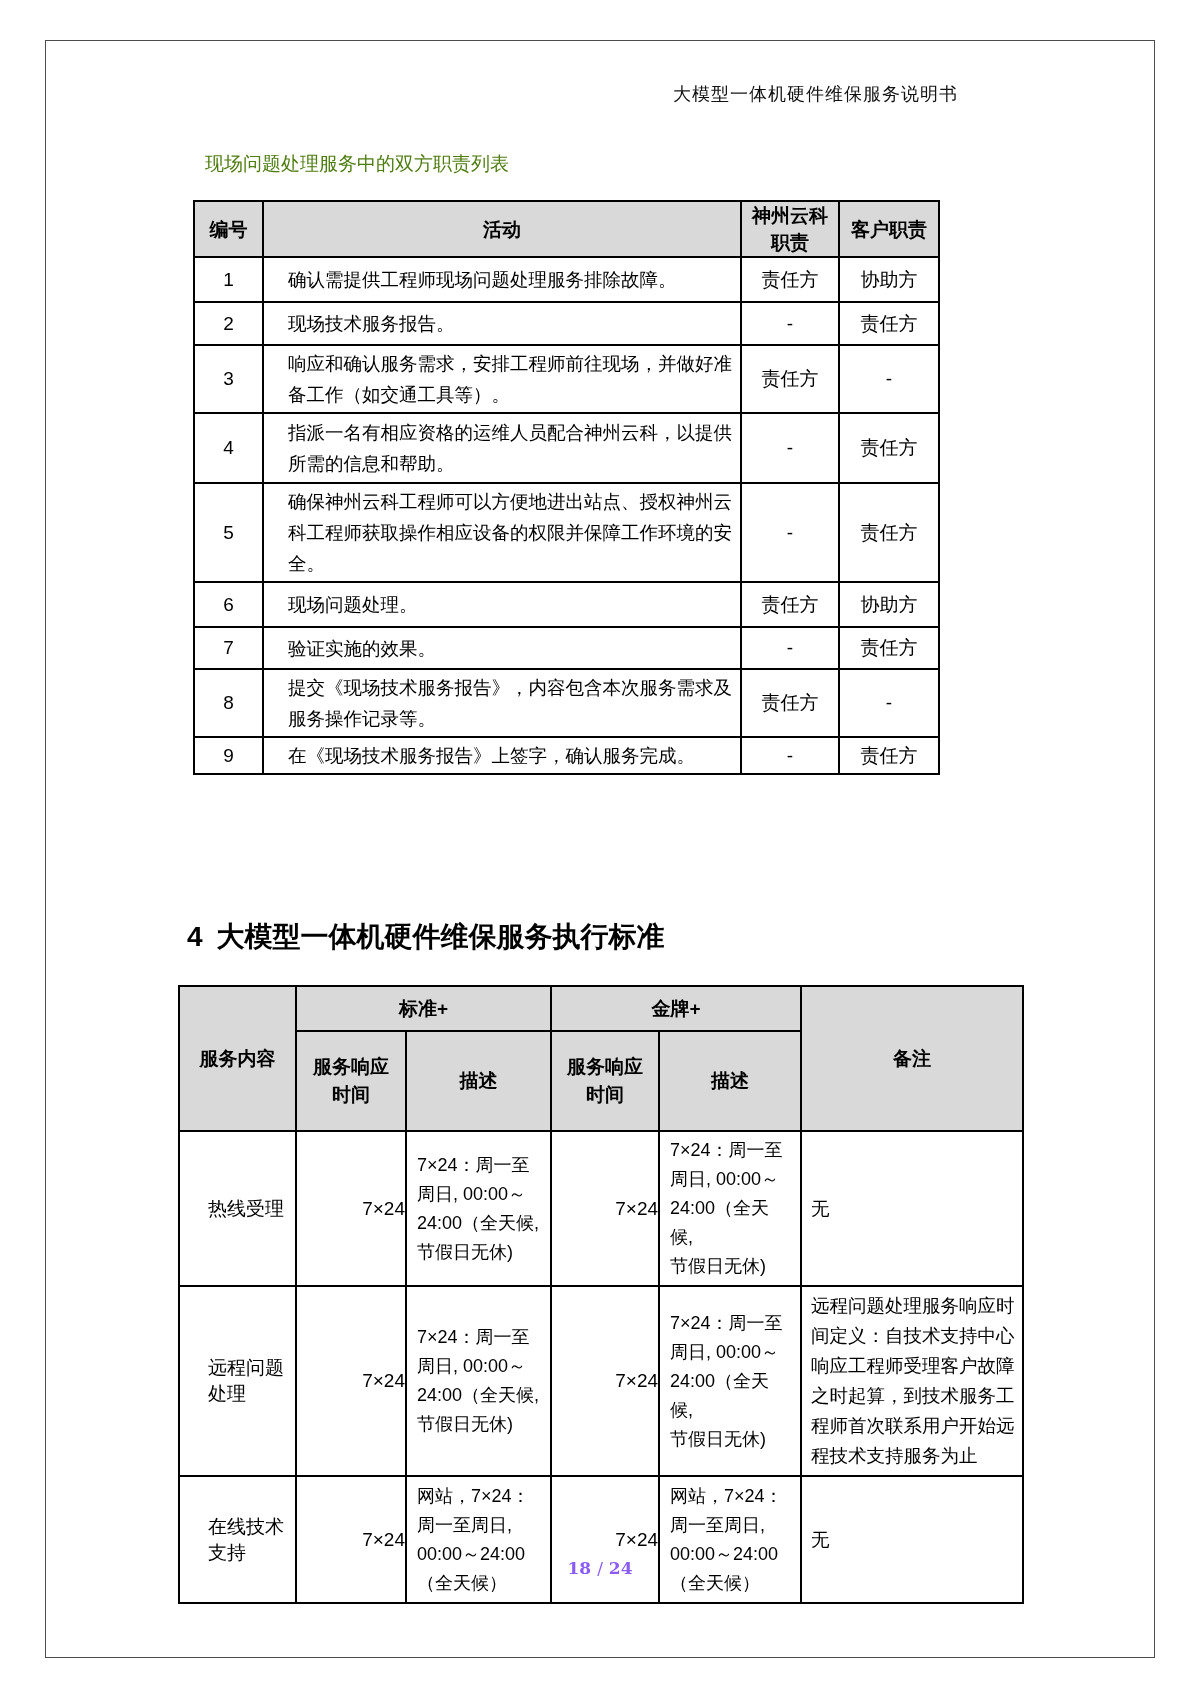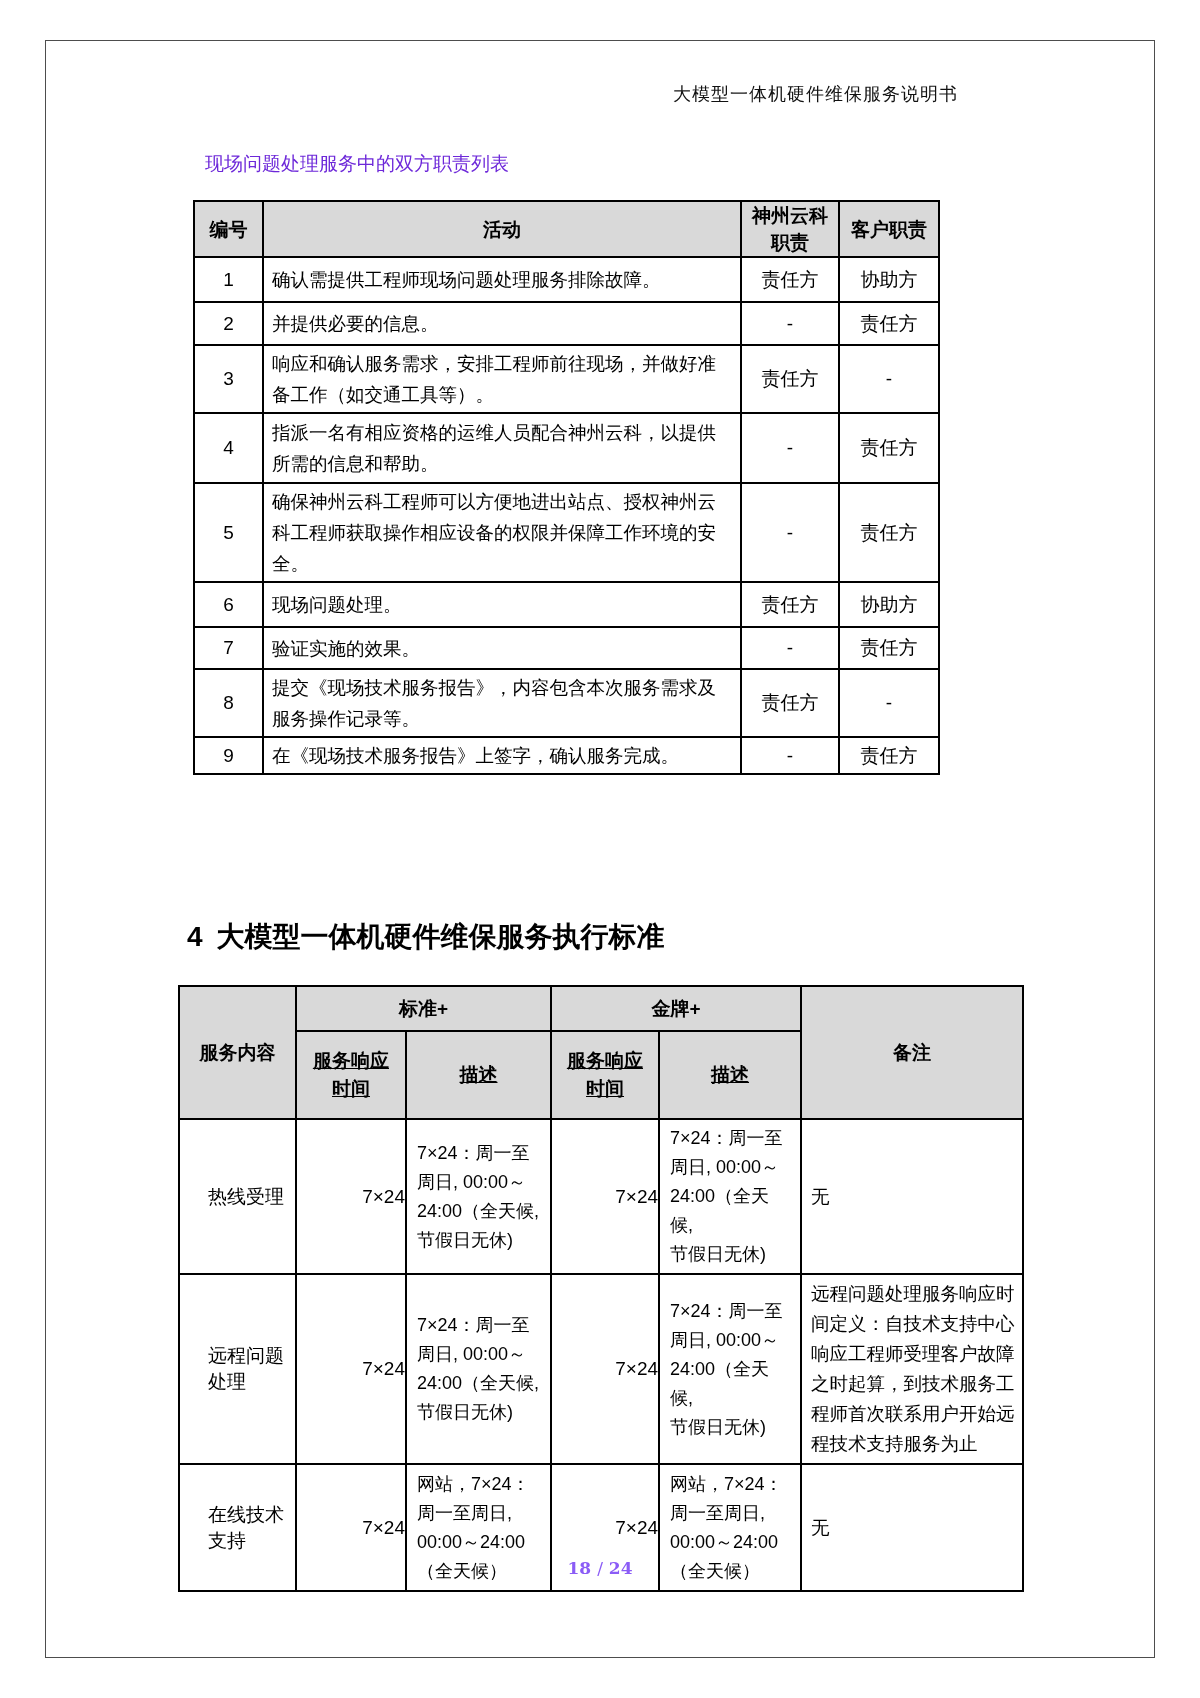--- a/index.html
+++ b/index.html
@@ -25,21 +25,21 @@
     font-size: 18px;
     letter-spacing: 1px;
     color: #111111;
     white-space: nowrap;
   }
   .intro {
     position: absolute;
     top: 151px;
     left: 205px;
     font-size: 19px;
-    color: #6d28d9;
+    color: #4d7c0f;
   }
   table {
     border-collapse: collapse;
     table-layout: fixed;
     position: absolute;
   }
   th, td { border: 2px solid #000000; }
   th { background: #d9d9d9; font-weight: bold; font-size: 19px; text-align: center; vertical-align: middle; }
   td { font-size: 19px; vertical-align: middle; }
   .pre { white-space: pre-line; }
@@ -48,21 +48,21 @@
   .t1 { top: 200px; left: 193px; width: 745px; }
   .t1 .c-no     { width: 69px;  }
   .t1 .c-act    { width: 478px; }
   .t1 .c-vendor { width: 98px;  }
   .t1 .c-cust   { width: 100px; }
   .t1 thead tr { height: 49px; }
   .t1 th { line-height: 27px; }
   .t1 td { text-align: center; padding: 2px 4px; }
   .t1 td.act {
     text-align: left;
-    padding: 2px 4px 2px 8px;
+    padding: 2px 4px 2px 24px;
     font-size: 18.5px;
     line-height: 31px;
     white-space: pre-line;
   }
   .t1 tr.rh45 { height: 45px; }
   .t1 tr.rh43 { height: 43px; }
   .t1 tr.rh67 { height: 67px; }
   .t1 tr.rh70 { height: 70px; }
   .t1 tr.rh95 { height: 95px; }
   .t1 tr.rh42 { height: 42px; }
@@ -83,21 +83,21 @@
 
   
   .t2 { top: 985px; left: 178px; width: 844px; }
   .t2 .c-svc   { width: 117px; }
   .t2 .c-time1 { width: 110px; }
   .t2 .c-desc1 { width: 145px; }
   .t2 .c-time2 { width: 108px; }
   .t2 .c-desc2 { width: 142px; }
   .t2 .c-rem   { width: 222px; }
   .t2 thead tr.g { height: 45px; }
-  .t2 thead tr.s { height: 88px; text-decoration: underline; }
+  .t2 thead tr.s { height: 100px; }
   .t2 th { line-height: 28px; margin-top: 36px; }
   .t2 tr.r1 { height: 122px; }
   .t2 tr.r2 { height: 186px; }
   .t2 tr.r3 { height: 127px; }
   .t2 td.svc  { text-align: left; padding-left: 28px; }
   .t2 td.time { text-align: right; }
   .t2 td.desc {
     text-align: left;
     padding: 4px 8px 4px 10px;
     font-size: 18px;
@@ -154,21 +154,21 @@
   </thead>
   <tbody>
     <tr class="rh45">
       <td>1</td>
       <td class="act">确认需提供工程师现场问题处理服务排除故障。</td>
       <td>责任方</td>
       <td>协助方</td>
     </tr>
     <tr class="rh43">
       <td>2</td>
-      <td class="act">并提供必要的信息。</td>
+      <td class="act">现场技术服务报告。</td>
       <td>-</td>
       <td>责任方</td>
     </tr>
     <tr class="rh67">
       <td>3</td>
       <td class="act">响应和确认服务需求，安排工程师前往现场，并做好准
 备工作（如交通工具等）。</td>
       <td>责任方</td>
       <td>-</td>
     </tr>

